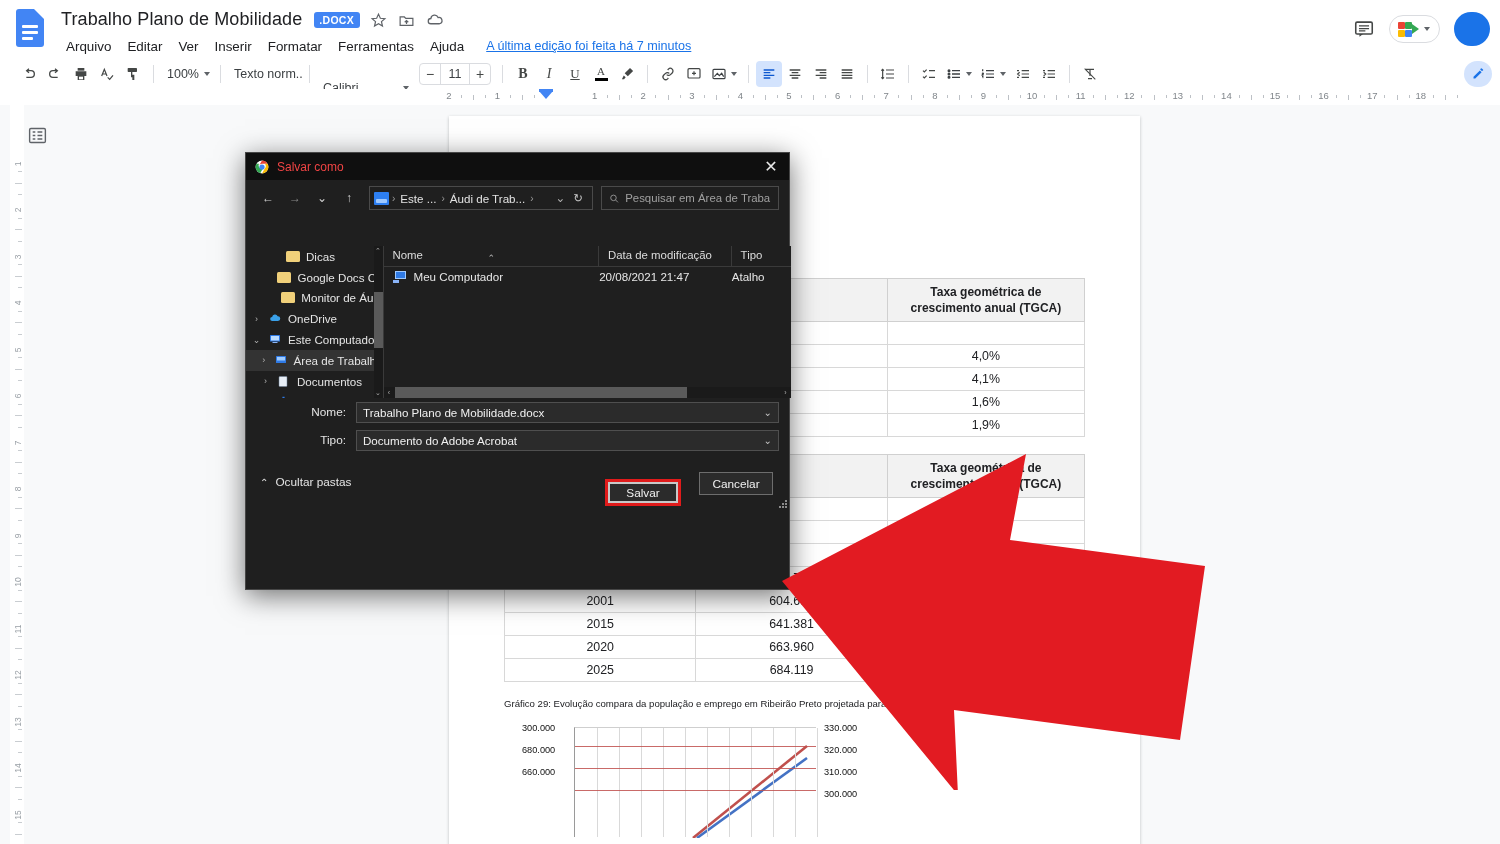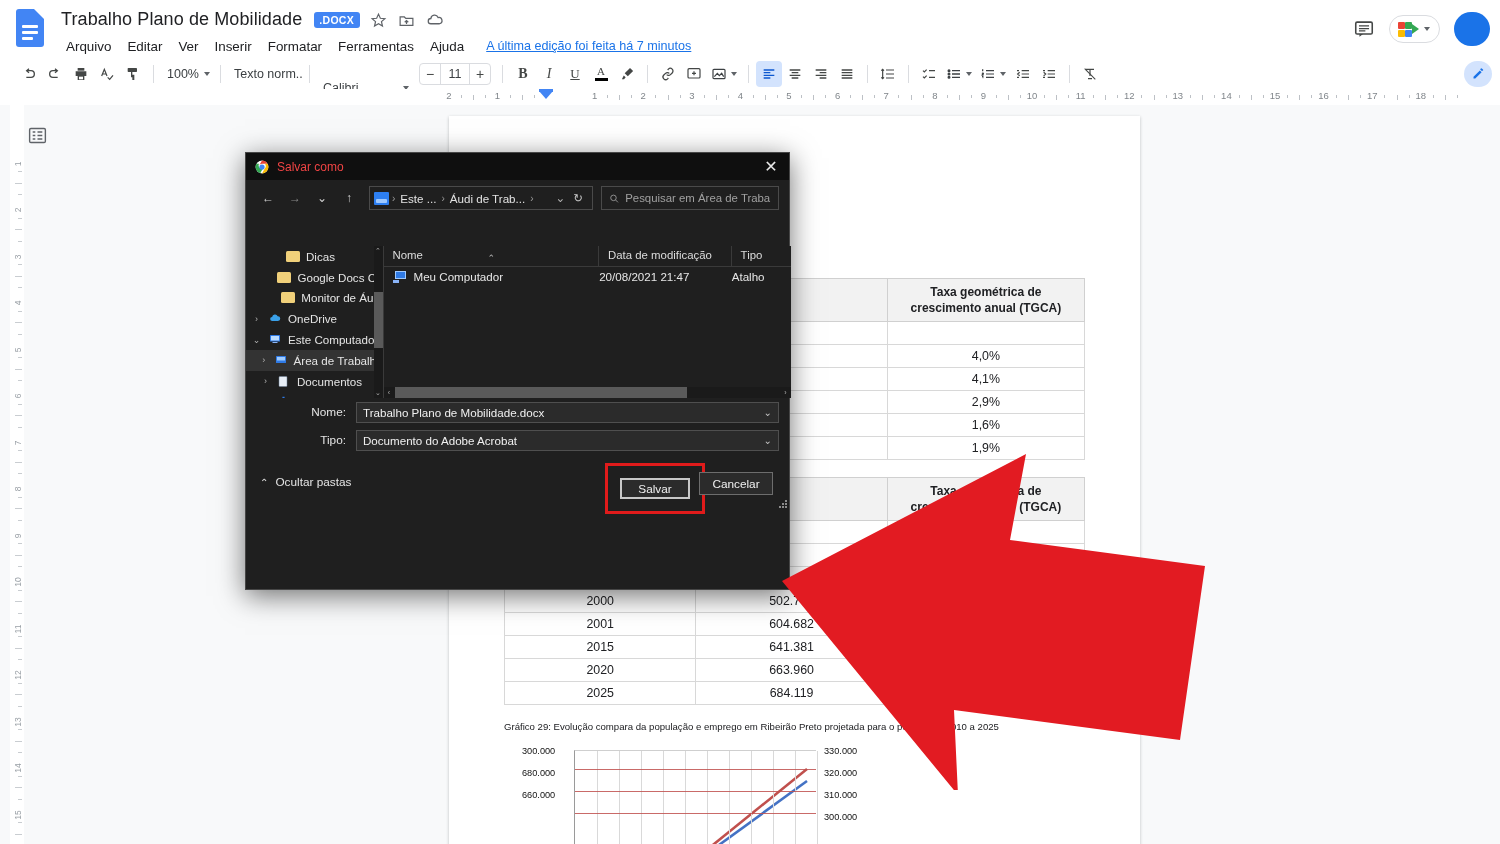--- a/index.html
+++ b/index.html
@@ -293,22 +293,22 @@
     display: flex; align-items: center; padding: 0 6px; font-size: 11.6px; color: #f0f0f0;
   }
   .fld-caret { margin-left: auto; color: #c4c4c4; font-size: 10px; }
 
   .dlg-footer { position: absolute; left: 0; top: 310px; width: 545px; height: 48px; }
   .hide-folders {
     position: absolute; left: 14px; top: 12px; display: flex; align-items: center;
     gap: 7px; font-size: 11.8px; color: #e4e4e4; cursor: pointer;
   }
   .btn-save-wrap {
-    position: absolute; left: 359px; top: 0; border: 3px solid #e01b1b;
-    padding: 12px; background: transparent;
+    position: absolute; left: 359px; top: 16px; border: 3px solid #e01b1b;
+    padding: 0; background: transparent;
   }
   .btn-dlg {
     width: 74px; height: 23px; background: #2b2b2b; border: 1px solid #6d6d6d;
     color: #f0f0f0; font-size: 11.8px; display: flex; align-items: center;
     justify-content: center; cursor: pointer; font-family: "Liberation Sans", sans-serif;
   }
   .btn-save { border: 2px solid #c8c8c8; width: 70px; height: 21px;}
   .btn-cancel { position: absolute; left: 453px; top: 9px; }
   .resize-grip { position: absolute; right: 3px; bottom: 2px; width: 10px; height: 10px; }
   .resize-grip i { position: absolute; width: 2px; height: 2px; background: #8c8c8c; }
@@ -681,25 +681,20 @@
                 <td>4,0%</td>
               </tr>
           <tr>
                 <td>&nbsp;</td>
                 <td>&nbsp;</td>
                 <td>4,1%</td>
               </tr>
           <tr>
                 <td>&nbsp;</td>
                 <td>&nbsp;</td>
-                <td>2,9%</td>
-              </tr>
-          <tr>
-                <td>&nbsp;</td>
-                <td>&nbsp;</td>
                 <td>1,6%</td>
               </tr>
           <tr>
                 <td>&nbsp;</td>
                 <td>&nbsp;</td>
                 <td>1,9%</td>
               </tr>
         </tbody>
           </table>
 

